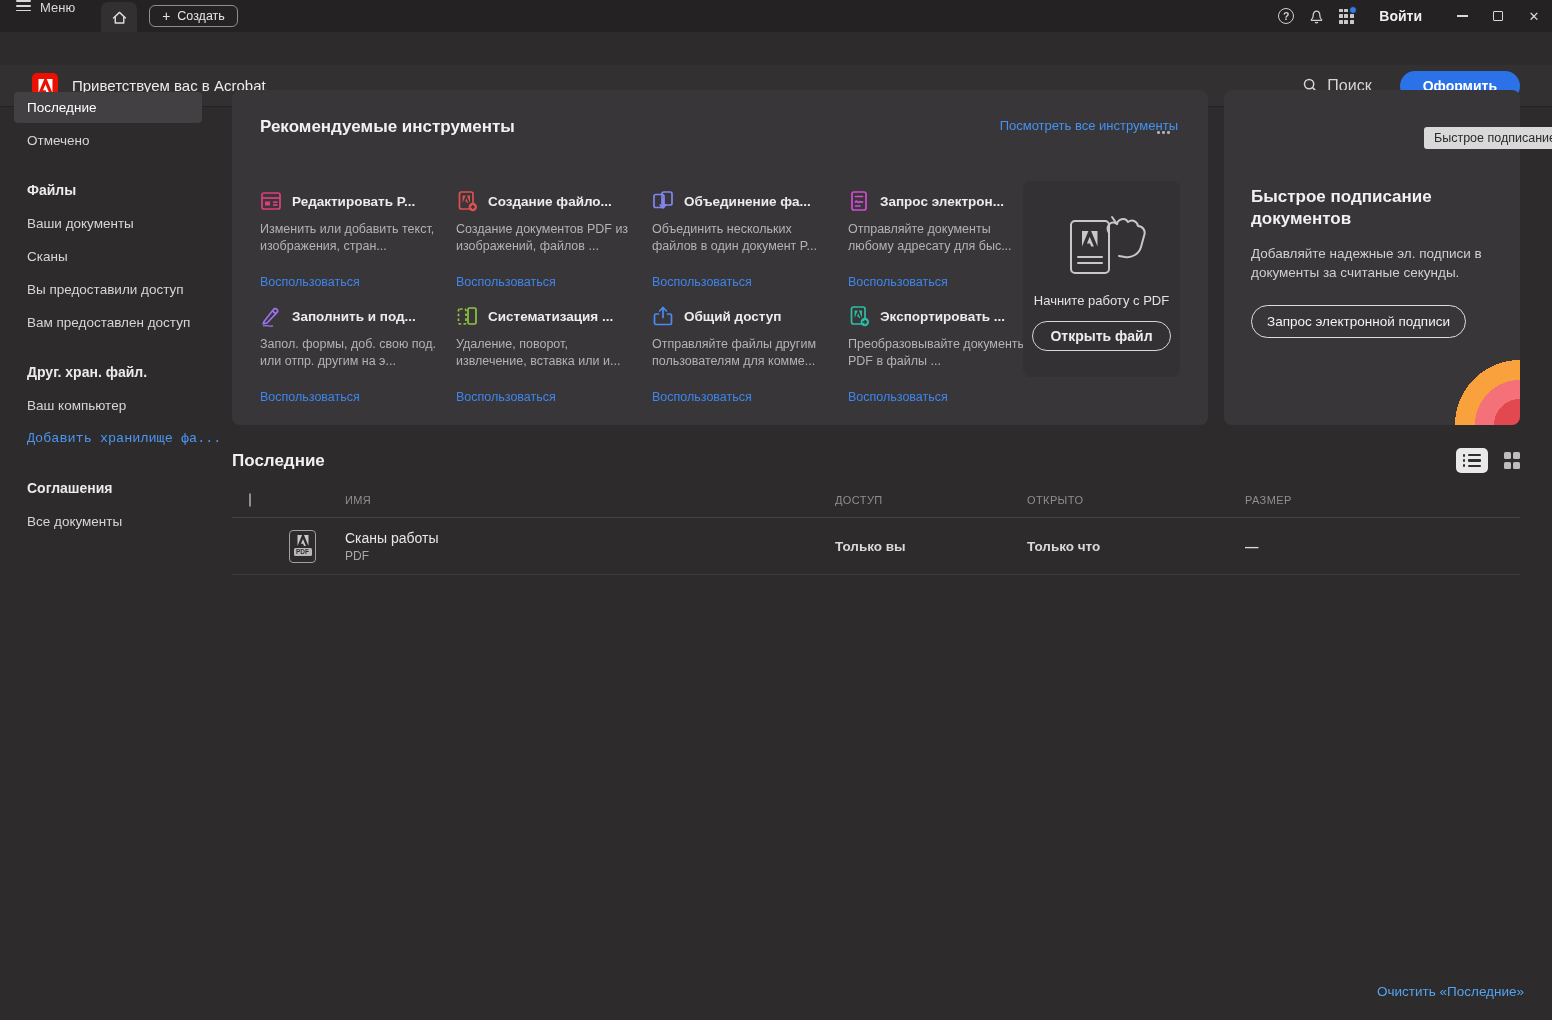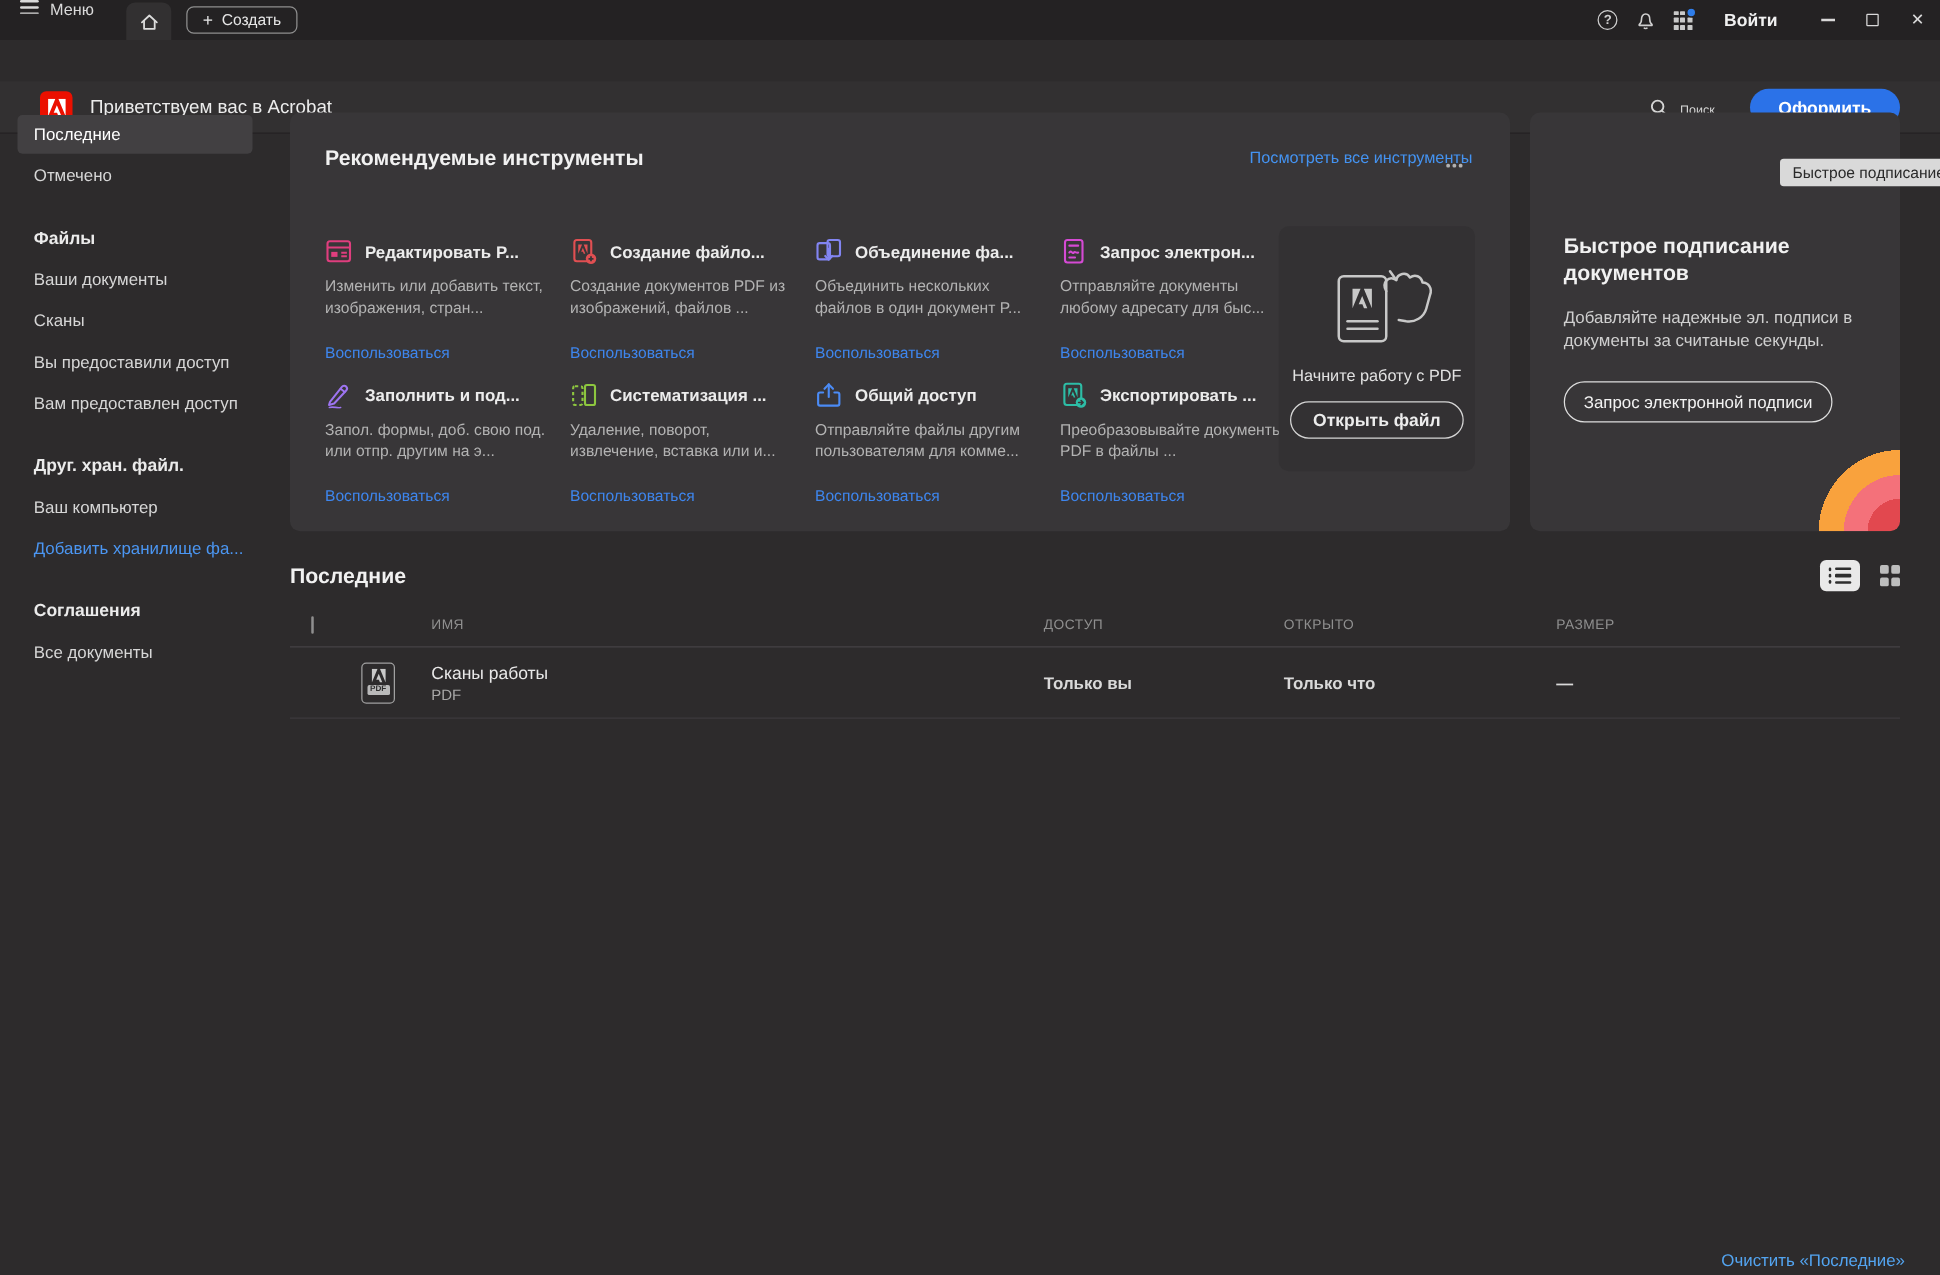--- a/index.html
+++ b/index.html
@@ -30,29 +30,29 @@
   .win-btn { width:36px; height:32px; display:flex; align-items:center; justify-content:center; color:#d9d9d9; }
   .min-glyph { width:11px; height:1.6px; background:#d9d9d9; }
   .max-glyph { width:10px; height:10px; border:1.3px solid #d9d9d9; border-radius:1px; }
   .close-glyph { font-size:13px; color:#d9d9d9; }
 
   
   .header { position:absolute; top:32px; left:0; right:0; height:42px; background:#323031; border-bottom:1px solid #232123; display:flex; align-items:center; padding:0 32px;margin-top:33px; }
   .logo { width:26px; height:26px; background:#eb1000; border-radius:5px; display:flex; align-items:center; justify-content:center; }
   .app-title { margin-left:14px; font-size:15px; color:#ececec; }
   .hd-right { margin-left:auto; display:flex; align-items:center; }
-  .search { display:flex; align-items:flex-end; gap:9px; color:#d5d5d5; font-size:10px; margin-right:28px; }
+  .search { display:flex; align-items:flex-start; gap:9px; color:#d5d5d5; font-size:16px; margin-right:28px; }
   .upgrade-btn { background:#2b72e8; color:#ffffff; font-size:14px; font-weight:bold; padding:7px 23px; border-radius:15px; }
 
   
   .sidebar { position:absolute; top:74px; left:0; bottom:0; width:216px; padding:18px 14px; }
   .sb-item { height:31px; display:flex; align-items:center; padding:0 13px; border-radius:4px; font-size:13.5px; color:#d6d6d6; margin-bottom:2px; white-space:nowrap; }
   .sb-item.active { background:#424042; color:#ffffff; }
   .sb-head { font-size:14px; font-weight:bold; color:#ebebeb; padding:0 13px; margin-top:26px; margin-bottom:10px; white-space:nowrap; }
-  .sb-link { color:#4b96f2; }
+  .sb-link { color:#4b96f2;font-family:Liberation Mono, monospace; }
 
   
   .tools-card { position:absolute; left:232px; top:90px; width:976px; height:335px; background:#383638; border-radius:8px; padding:27px 28px; }
   .card-title { font-size:17px; font-weight:bold; color:#f1f1f1; }
   .view-all { position:absolute; top:28px; right:30px; font-size:13px; color:#4493f1; }
   .more-dots { position:absolute; top:41px; right:38px; display:flex; gap:2.5px; }
   .more-dots i { width:2.6px; height:2.6px; border-radius:50%; background:#b2b2b2; }
   .tools-grid { margin-top:53px; display:grid; grid-template-columns:repeat(4,180px); column-gap:16px; row-gap:16px; }
   .tool { width:180px; height:99px; position:relative; }
   .tool-head { display:flex; align-items:center; gap:10px; }
@@ -87,21 +87,21 @@
   .tgrid { display:grid; grid-template-columns:113px 490px 192px 218px 1fr; align-items:center; }
   .thead { margin-top:10px; height:35px; border-bottom:1px solid #454345; color:#8f8f8f; font-size:11px; letter-spacing:0.4px; }
   .checkbox { width:16px; height:16px; border:1.7px solid #8f8f8f; border-radius:3px; margin-left:17px; }
   .trow { height:57px; border-bottom:1px solid #3c3a3c; }
   .file-icon-cell { margin-left:57px; }
   .file-icon { position:relative; width:27px; height:33px; border:1.6px solid #a0a0a0; border-radius:4px; display:flex; flex-direction:column; align-items:center; }
   .file-icon .pdf-tag { margin-top:2px; font-size:6.5px; font-weight:bold; color:#2e2e2e; background:#b9b9b9; padding:0.5px 2.5px; border-radius:1.5px; }
   .row-name { font-size:14px; color:#e8e8e8; }
   .row-sub { margin-top:3px; font-size:12px; color:#a8a8a8; }
   .row-val { font-size:13.5px; color:#d9d9d9;font-weight:bold; }
-  .clear-link { position:absolute; right:28px; bottom:4px; font-size:13.5px; color:#53a4f0; }
+  .clear-link { position:absolute; right:28px; bottom:21px; font-size:13.5px; color:#53a4f0; }
 </style>
 </head>
 <body>
 
 <div class="titlebar">
   <div class="menu-btn">
     <span class="hamburger">
         <i></i>
         <i></i>
         <i></i>

